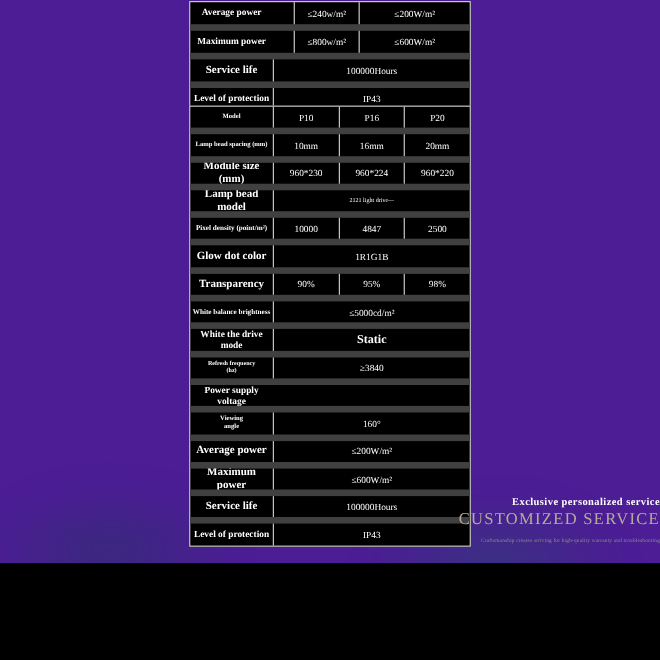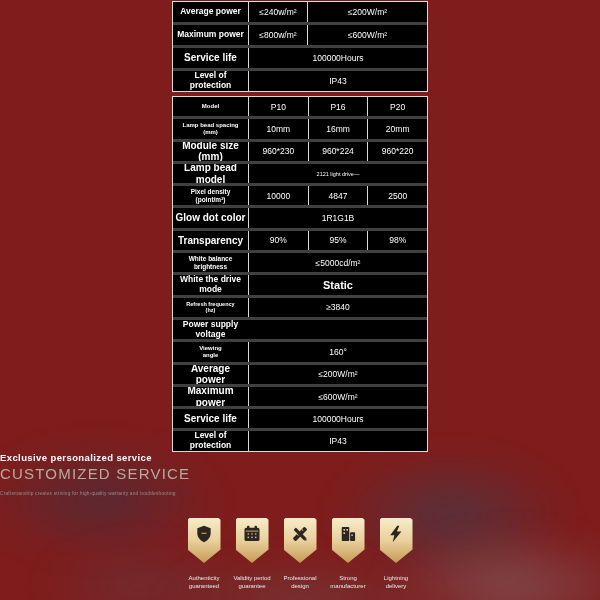--- a/index.html
+++ b/index.html
@@ -1,56 +1,56 @@
 <!DOCTYPE html>
 <html><head>
 <meta charset="utf-8">
 <style>
   html,body{margin:0;padding:0;background:#000;}
   .stage{
-    position:relative;width:600px;height:600px;background:#7f1d1d;overflow:hidden;
-    font-family:Liberation Sans, sans-serif;color:#fff;
+    position:relative;width:600px;height:512px;background:#4c1d95;overflow:hidden;
+    font-family:Liberation Serif, serif;color:#fff;
   }
   
   .nebula{position:absolute;border-radius:50%;filter:blur(14px);pointer-events:none;}
   .n1{left:-20px;top:440px;width:240px;height:120px;background:radial-gradient(ellipse at center,rgba(28,62,86,.40),rgba(0,0,0,0) 70%);}
   .n2{left:330px;top:450px;width:240px;height:130px;background:radial-gradient(ellipse at center,rgba(30,80,102,.42),rgba(0,0,0,0) 70%);}
   .n3{left:380px;top:530px;width:260px;height:110px;background:radial-gradient(ellipse at center,rgba(132,142,148,.38),rgba(0,0,0,0) 72%);}
   .n4{left:160px;top:555px;width:280px;height:90px;background:radial-gradient(ellipse at center,rgba(96,106,112,.28),rgba(0,0,0,0) 72%);}
   .n5{left:40px;top:540px;width:200px;height:90px;background:radial-gradient(ellipse at center,rgba(70,90,104,.25),rgba(0,0,0,0) 72%);}
 
   
   .tbl{position:absolute;left:172px;width:256px;box-sizing:border-box;
        border:1px solid #d9d9d9;background:#000;}
   .tbl-top{top:1px;}
   .tbl-main{top:96px;}
-  .row{display:flex;border-top:3px solid #404040;}
+  .row{display:flex;border-top:6px solid #404040;}
   .row:first-child{border-top:none;}
   .cell{box-sizing:border-box;border-left:1px solid #d9d9d9;display:flex;
         align-items:center;justify-content:center;text-align:center;
         padding:0 2px;overflow:hidden;}
   .cell:first-child{border-left:none;}
   .tbl-top .row{height:20px;}
   .tbl-main .row{height:19.3px;}
   .lbl{width:75px;flex:0 0 75px;font-weight:bold;white-space:pre-line;line-height:1.15;}
-  .v2a{flex:0 0 59px;}
+  .v2a{flex:0 0 59px;margin-left:19px;}
   .v2b{flex:1;}
   .v3{flex:1;}
   .vspan{flex:1;}
   .val{font-size:8.5px;color:#fff;}
   .v-xs{font-size:5.5px;}
   .v-strong{font-size:11px;font-weight:bold;}
   .l-lg{font-size:10px;}
   .l-md{font-size:8.5px;}
   .l-sm{font-size:6.5px;}
   .l-xs{font-size:6px;}
   .l-xxs{font-size:5.5px;}
 
   
-  .svc{position:absolute;left:0;top:452px;width:600px;text-align:left;}
+  .svc{position:absolute;left:0;top:452px;width:600px;text-align:right;}
   .svc-title{font-size:9.5px;font-weight:bold;color:#ffffff;letter-spacing:.4px;margin:0;}
   .svc-sub{font-size:15px;color:#b6ac9c;letter-spacing:1.2px;margin:2px 0 0 0;font-weight:normal;}
   .svc-tag{font-size:4.8px;color:#8f8f88;margin:9px 0 0 0;letter-spacing:.2px;}
 
   .badges{position:absolute;left:180px;top:518px;width:240px;display:flex;}
   .badge-col{width:48px;display:flex;flex-direction:column;align-items:center;}
   .badge{width:33px;height:45px;
          background:linear-gradient(180deg,#f6ecc9 0%,#e9d09c 50%,#c49a55 100%);
          clip-path:polygon(6% 0,94% 0,100% 4%,100% 70%,50% 100%,0 70%,0 4%);
          display:flex;justify-content:center;align-items:flex-start;}

